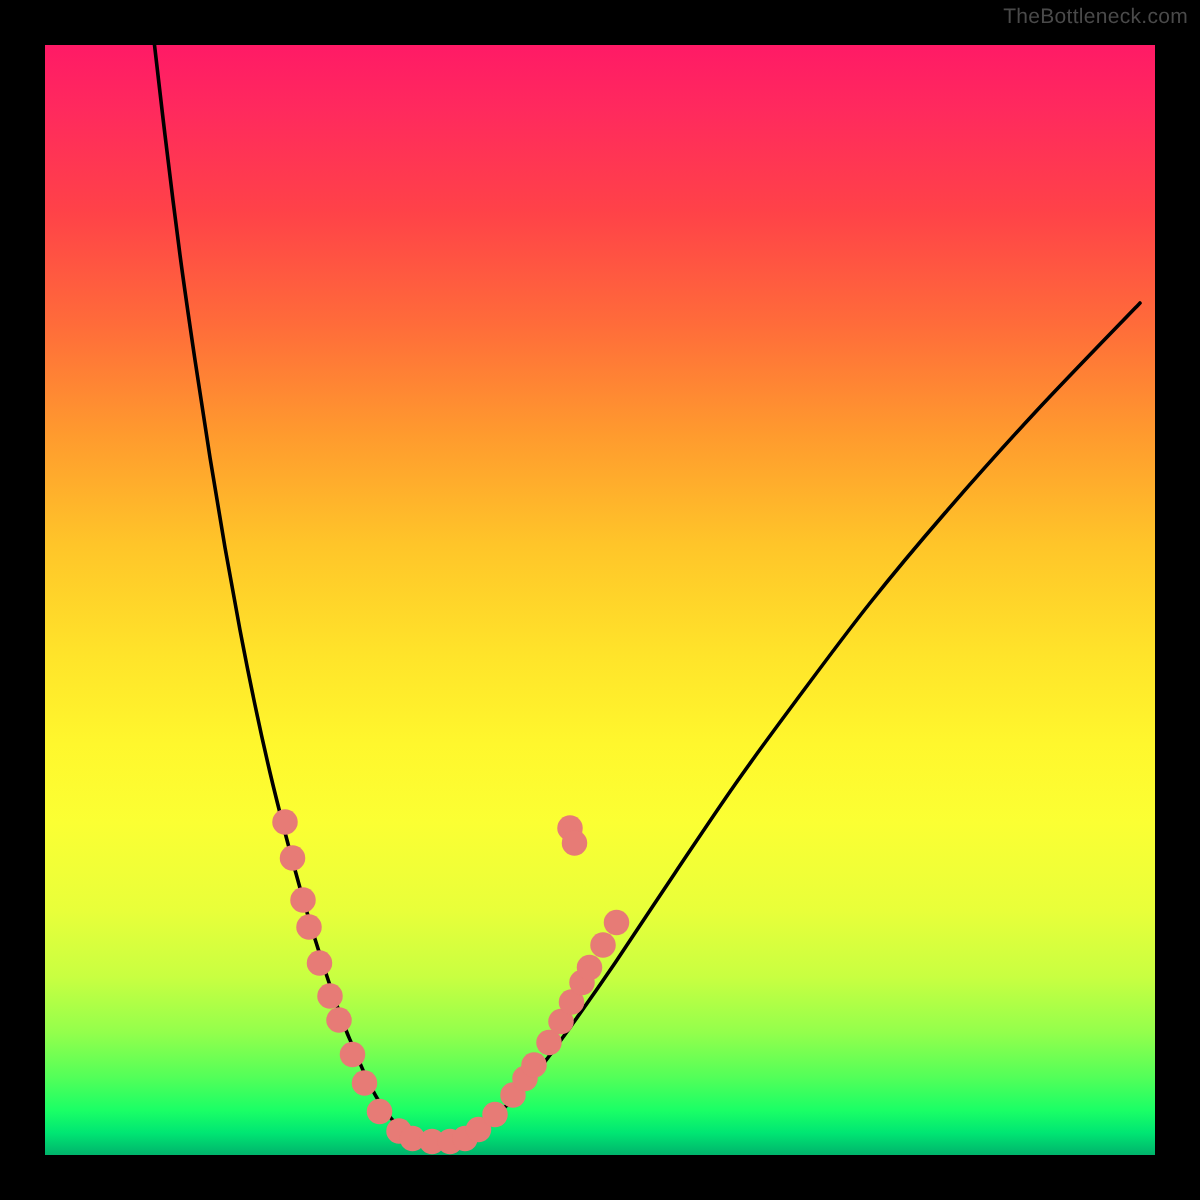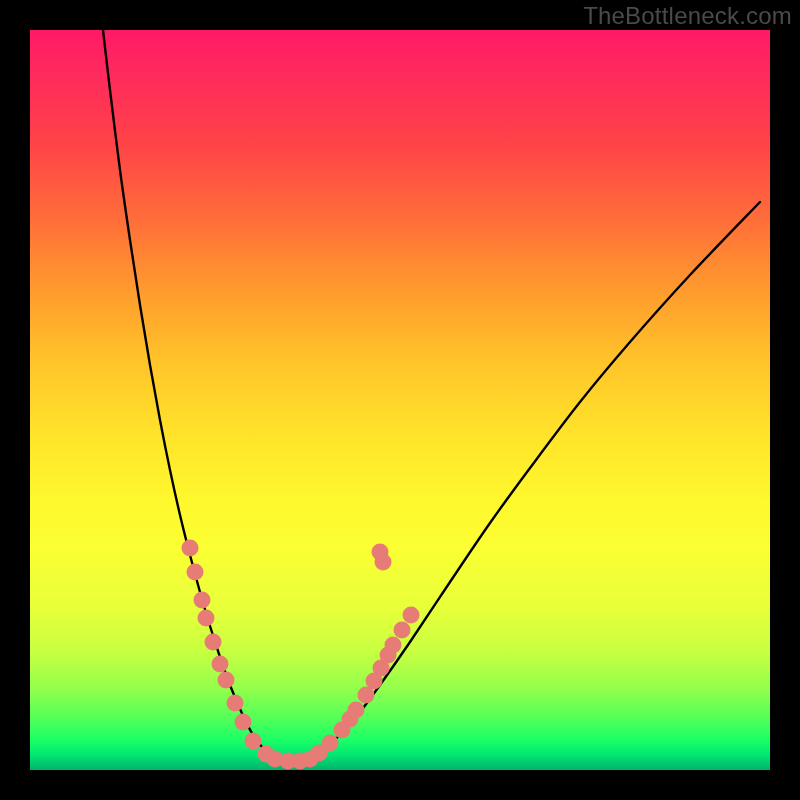--- a/index.html
+++ b/index.html
@@ -49,21 +49,21 @@
   .plot-area svg {
     position: absolute;
     top: 0;
     left: 0;
   }
   .watermark {
     position: absolute;
     top: 2px;
     right: 8px;
     color: #4a4a4a;
-    font-size: 24px;
+    font-size: 14px;
     font-weight: 400;
     letter-spacing: 0.2px;
   }
 </style>
 </head>
 <body>
 
 <div class="frame">
   <div class="watermark">TheBottleneck.com</div>
   <div class="plot-area">

